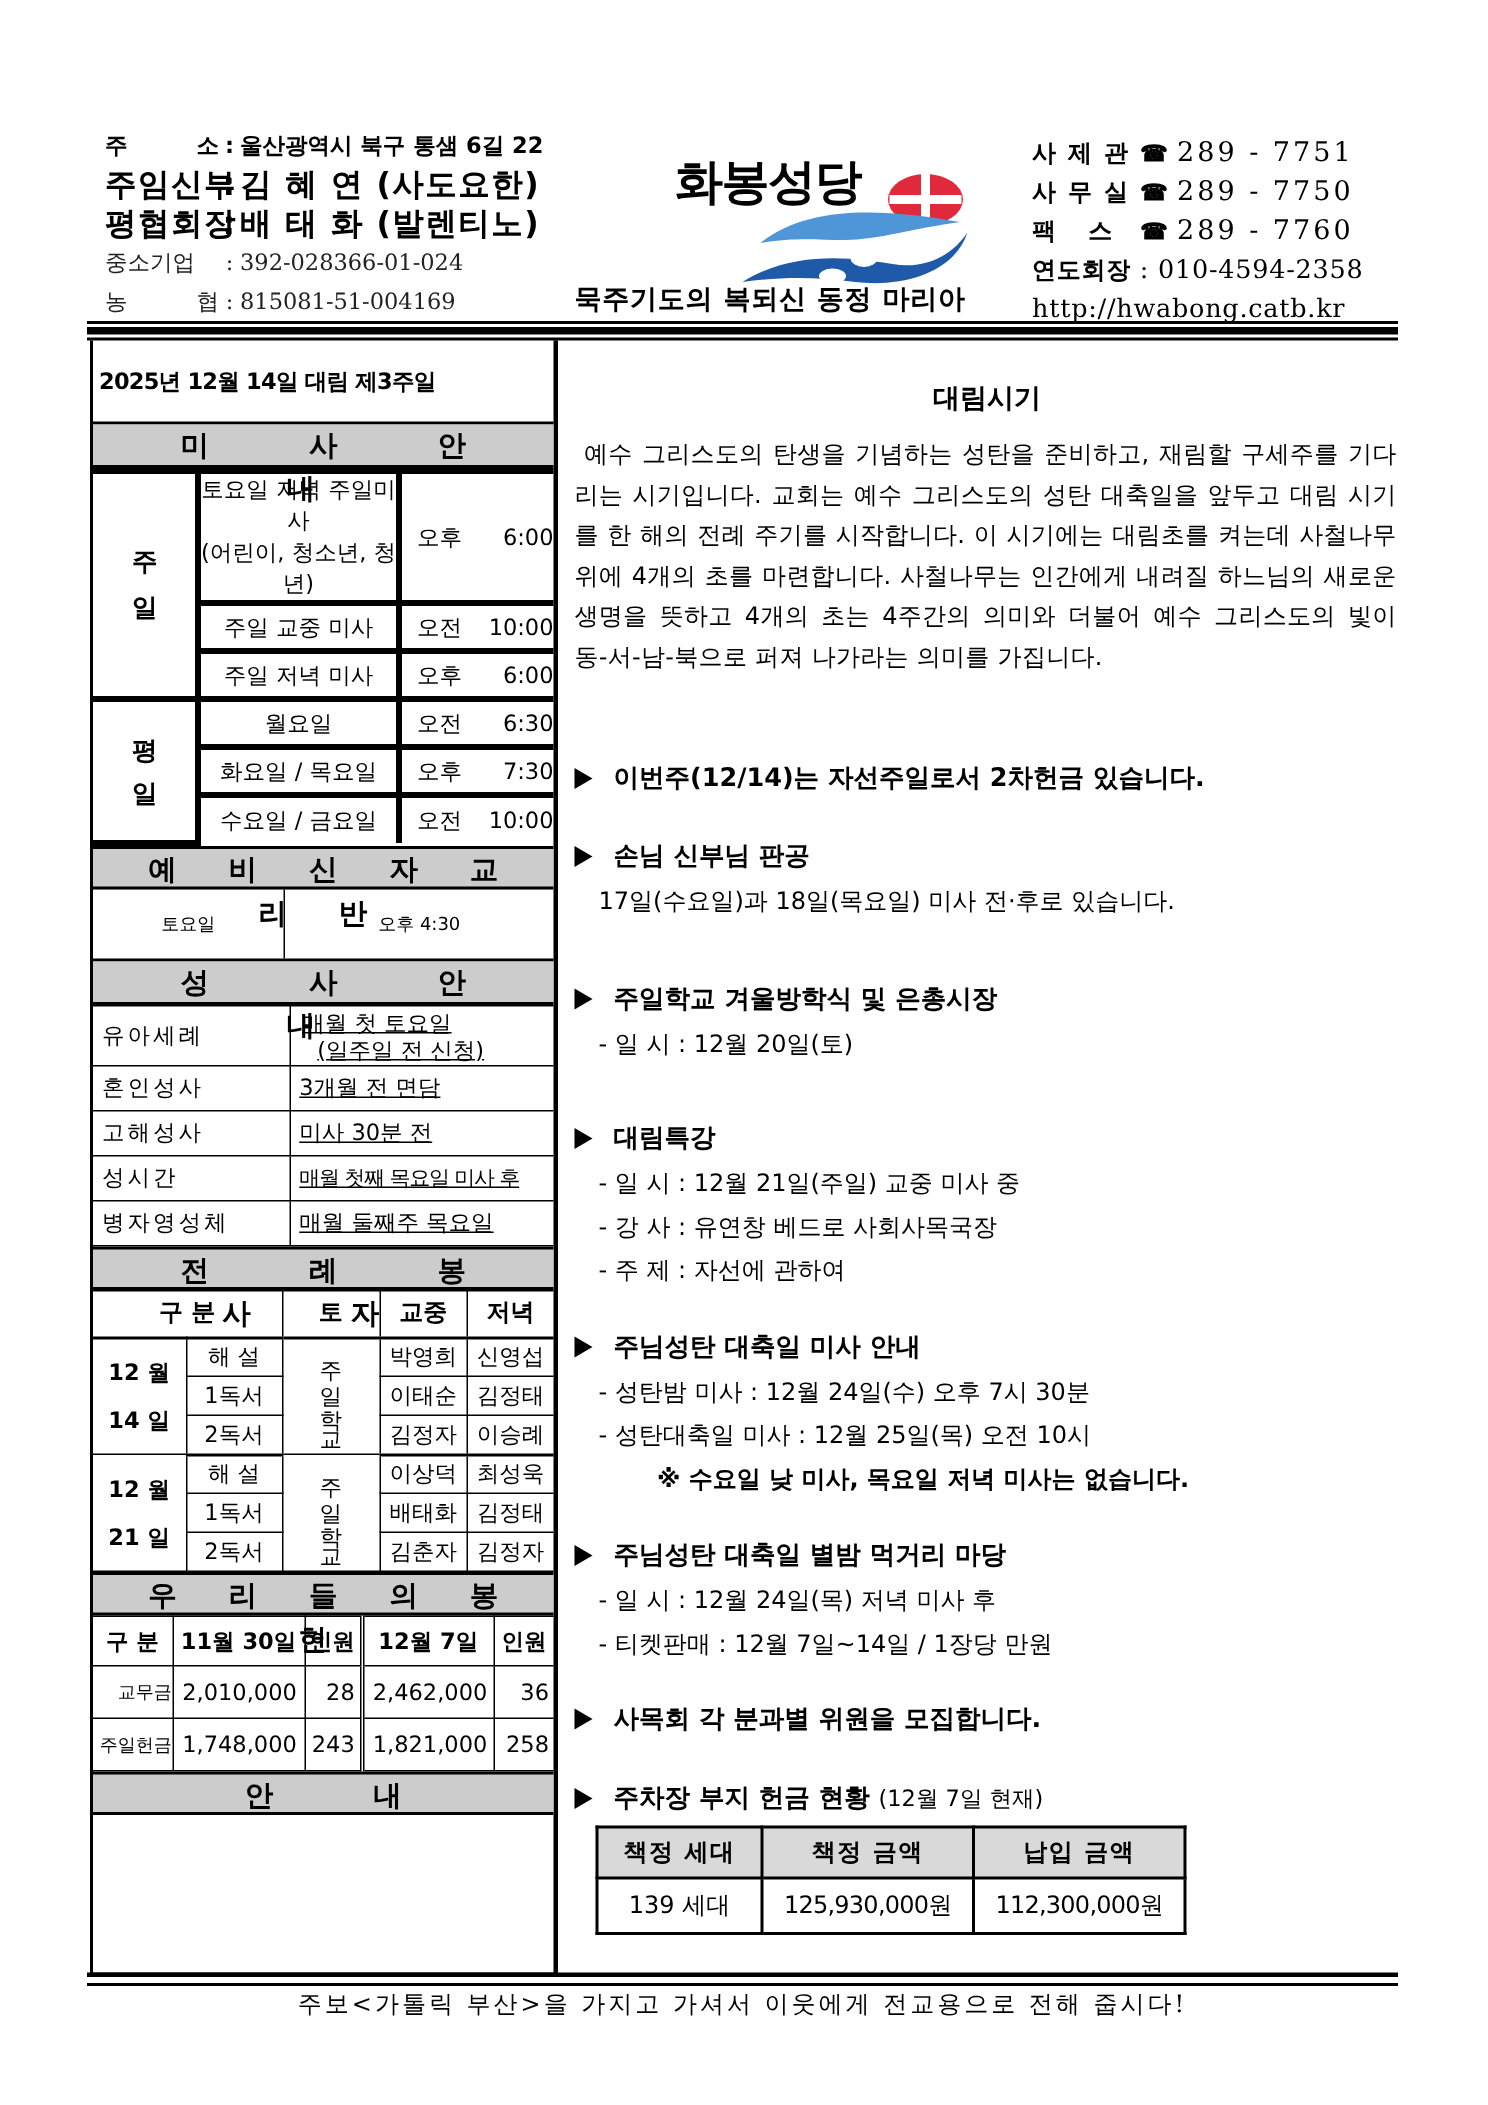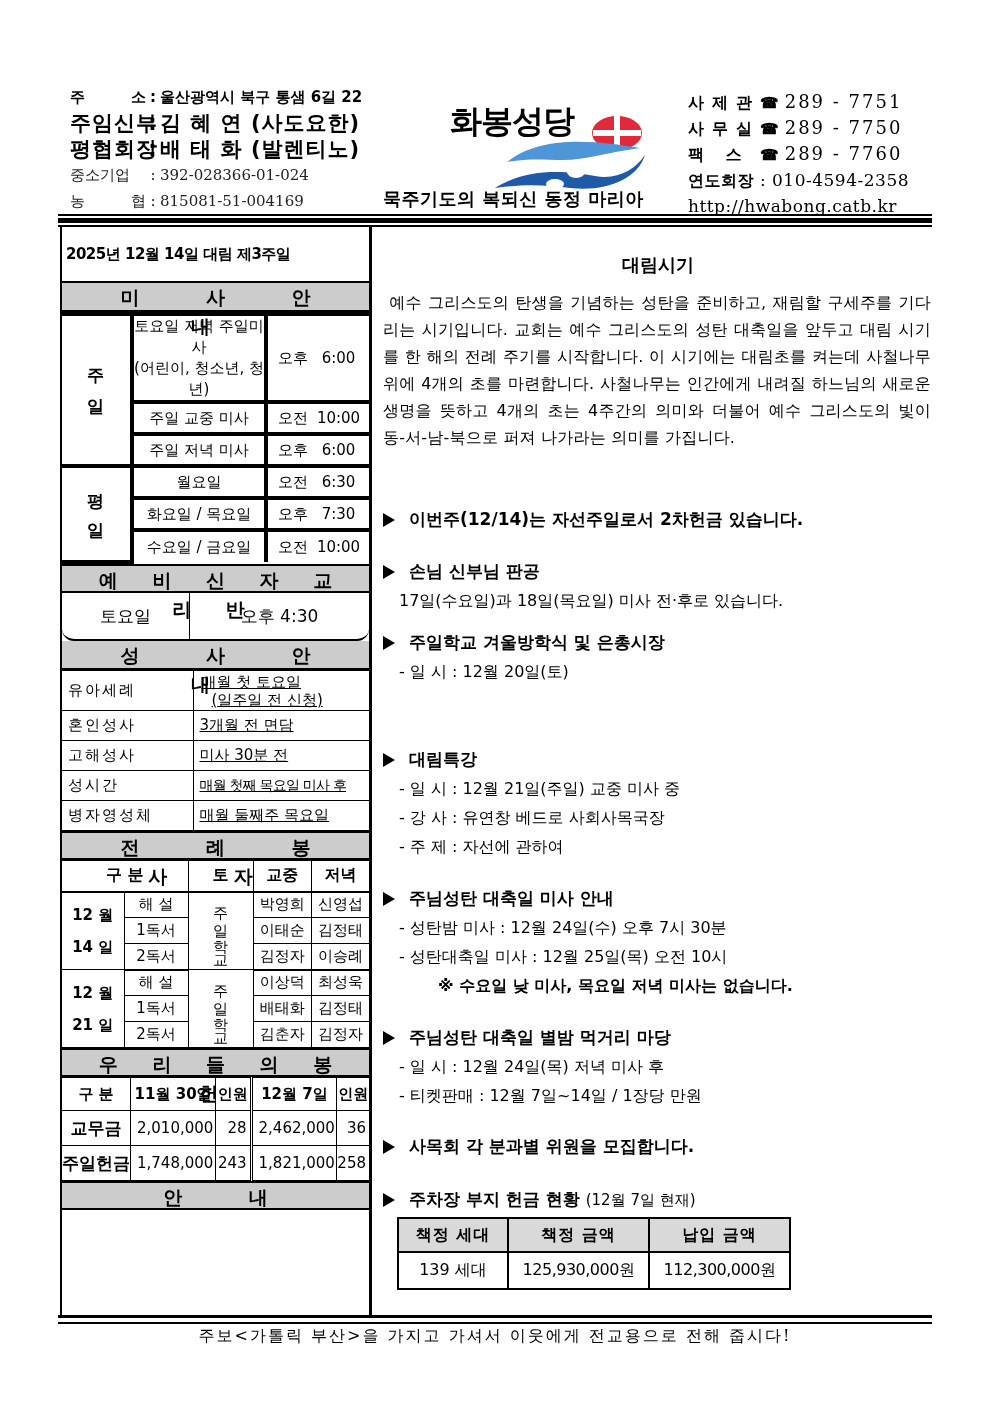--- a/index.html
+++ b/index.html
@@ -36,26 +36,26 @@
   
   .left { position: absolute; left: 60px; top: 227px; width: 311px; height: 1090px; border: 2px solid #000; border-top: none; }
   .left table { border-collapse: collapse; width: 100%; }
   .date-row { height: 56px; border-bottom: 2px solid #000; display: flex; align-items: center; padding-left: 4px; font-weight: bold; font-size: 15px; letter-spacing: -0.5px; }
   .sec-h { background: #cccccc; height: 29px; line-height: 29px; text-align: center; font-weight: bold; font-size: 19px; border-bottom: 2px solid #000; }
   .sec-h.sp { letter-spacing: 30px; text-indent: 30px; }
   .sec-h.sp2 { letter-spacing: 14px; text-indent: 14px; }
   .cell { border: 4px solid #000000; font-size: 15px; text-align: center; vertical-align: middle; }
   .mass td { height: 32px; }
   .mass .side { width: 34px; font-size: 17px; font-weight: bold; line-height: 34px; }
-  .mass .t { width: 103px; white-space: nowrap; }
+  .mass .t { text-align: right; width: 103px; white-space: nowrap; }
   .mass .t .ap { float: left; padding-left: 10px; }
   .lft-table td:first-child { border-left: none; }
   .lft-table td:last-child { border-right: none; }
 
-  .cat { display: flex; height: 48px; border-bottom: 2px solid #000; font-size: 17px; border-radius: 12px; }
+  .cat { display: flex; height: 48px; border-bottom: 2px solid #000; font-size: 12px; }
   .cat div { display: flex; align-items: center; justify-content: center; }
   .cat .c1 { width: 128px; border-right: 1px solid #000; }
   .cat .c2 { flex: 1; }
 
   .sacr td { height: 30px; font-size: 15px; border: 1px solid #000; }
   .sacr .k { width: 131px; padding: 0 6px; text-align: justify; text-align-last: justify; letter-spacing: 2px; }
   .sacr .v { padding-left: 6px; text-align: left; white-space: nowrap; text-decoration: underline; }
   .sacr .v.two { line-height: 18px; padding-left: 8px; }
   .sacr .v.two span { display: block; }
   .sacr .v.two span:last-child { padding-left: 10px; }
@@ -64,21 +64,21 @@
   .serv .hd td { font-weight: bold; height: 31px; border-bottom: 2px solid #000; font-size: 16px; }
   .serv .dt { font-weight: bold; font-size: 15px; line-height: 26px; width: 62px; }
   .serv .role { width: 64px; }
   .serv .sch { width: 40px; line-height: 16px; font-size: 15px; }
   .serv .grp-end td { border-bottom: 2px solid #000; }
 
   .off td { height: 35px; font-size: 15px; border: 1px solid #000; }
   .off .hd td { font-weight: bold; height: 33px; text-align: center; font-size: 15px; }
   .off .r { text-align: right; padding-right: 3px; }
   .off .l { text-align: left; padding-left: 6px; }
-  .off .k { text-align: center; font-weight: bold; font-size: 17px; white-space: nowrap; }
+  .off .k { text-align: right; font-weight: normal; font-size: 12px; white-space: nowrap; }
   .off .dbl { border-right: 3px double #000; }
 
   
   .right { position: absolute; left: 383px; top: 227px; width: 550px; }
   .vline { position: absolute; left: 370px; top: 227px; width: 2px; height: 1090px; background: #000; }
   .art-title { position: absolute; left: 0; top: 26px; width: 100%; text-align: center; font-weight: bold; font-size: 18px; }
   .art-body { position: absolute; left: 0; top: 62px; width: 548px; font-size: 16px; line-height: 27px; text-align: justify; text-align-last: left; letter-spacing: 0.2px; }
   .item { position: absolute; left: 0; width: 560px; }
   .item .h { font-weight: bold; font-size: 17px; height: 30px; line-height: 30px; white-space: nowrap; }
   .item .h .tri { display: inline-block; width: 0; height: 0; border-top: 7px solid transparent; border-bottom: 7px solid transparent; border-left: 12px solid #000; margin-right: 14px; vertical-align: -2px; }
@@ -319,21 +319,21 @@
 
   <div class="item" style="top:277px;">
     <div class="h"><span class="tri"></span><span>이번주(12/14)는 자선주일로서 2차헌금 있습니다.</span></div>
   </div>
 
   <div class="item" style="top:329px;">
     <div class="h"><span class="tri"></span><span>손님 신부님 판공</span></div>
     <div class="line">17일(수요일)과 18일(목요일) 미사 전·후로 있습니다.</div>
   </div>
 
-  <div class="item" style="top:400px;">
+  <div class="item" style="top:424px;">
     <div class="h"><span class="tri"></span><span>주일학교 겨울방학식 및 은총시장</span></div>
     <div class="line">- 일 시 : 12월 20일(토)</div>
   </div>
 
   <div class="item" style="top:517px;">
     <div class="h"><span class="tri"></span><span>대림특강</span></div>
     <div class="line">- 일 시 : 12월 21일(주일) 교중 미사 중</div>
     <div class="line">- 강 사 : 유연창 베드로 사회사목국장</div>
     <div class="line">- 주 제 : 자선에 관하여</div>
   </div>

